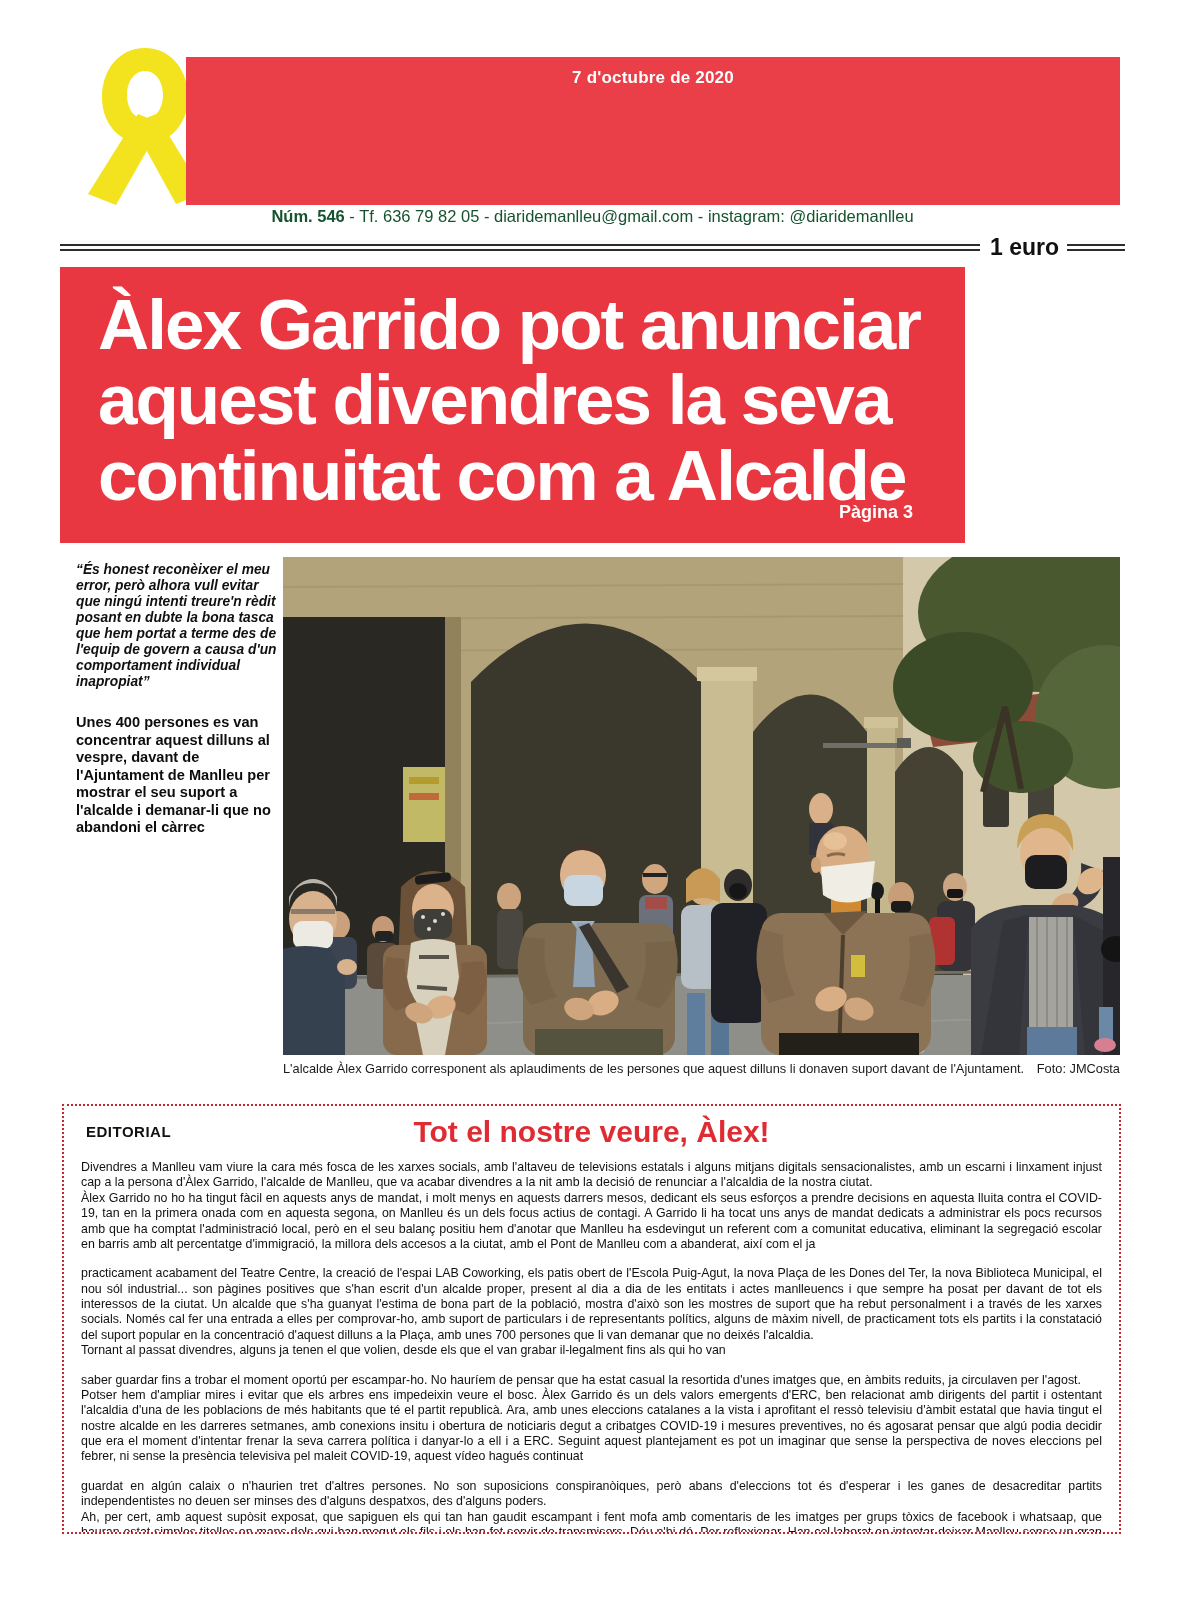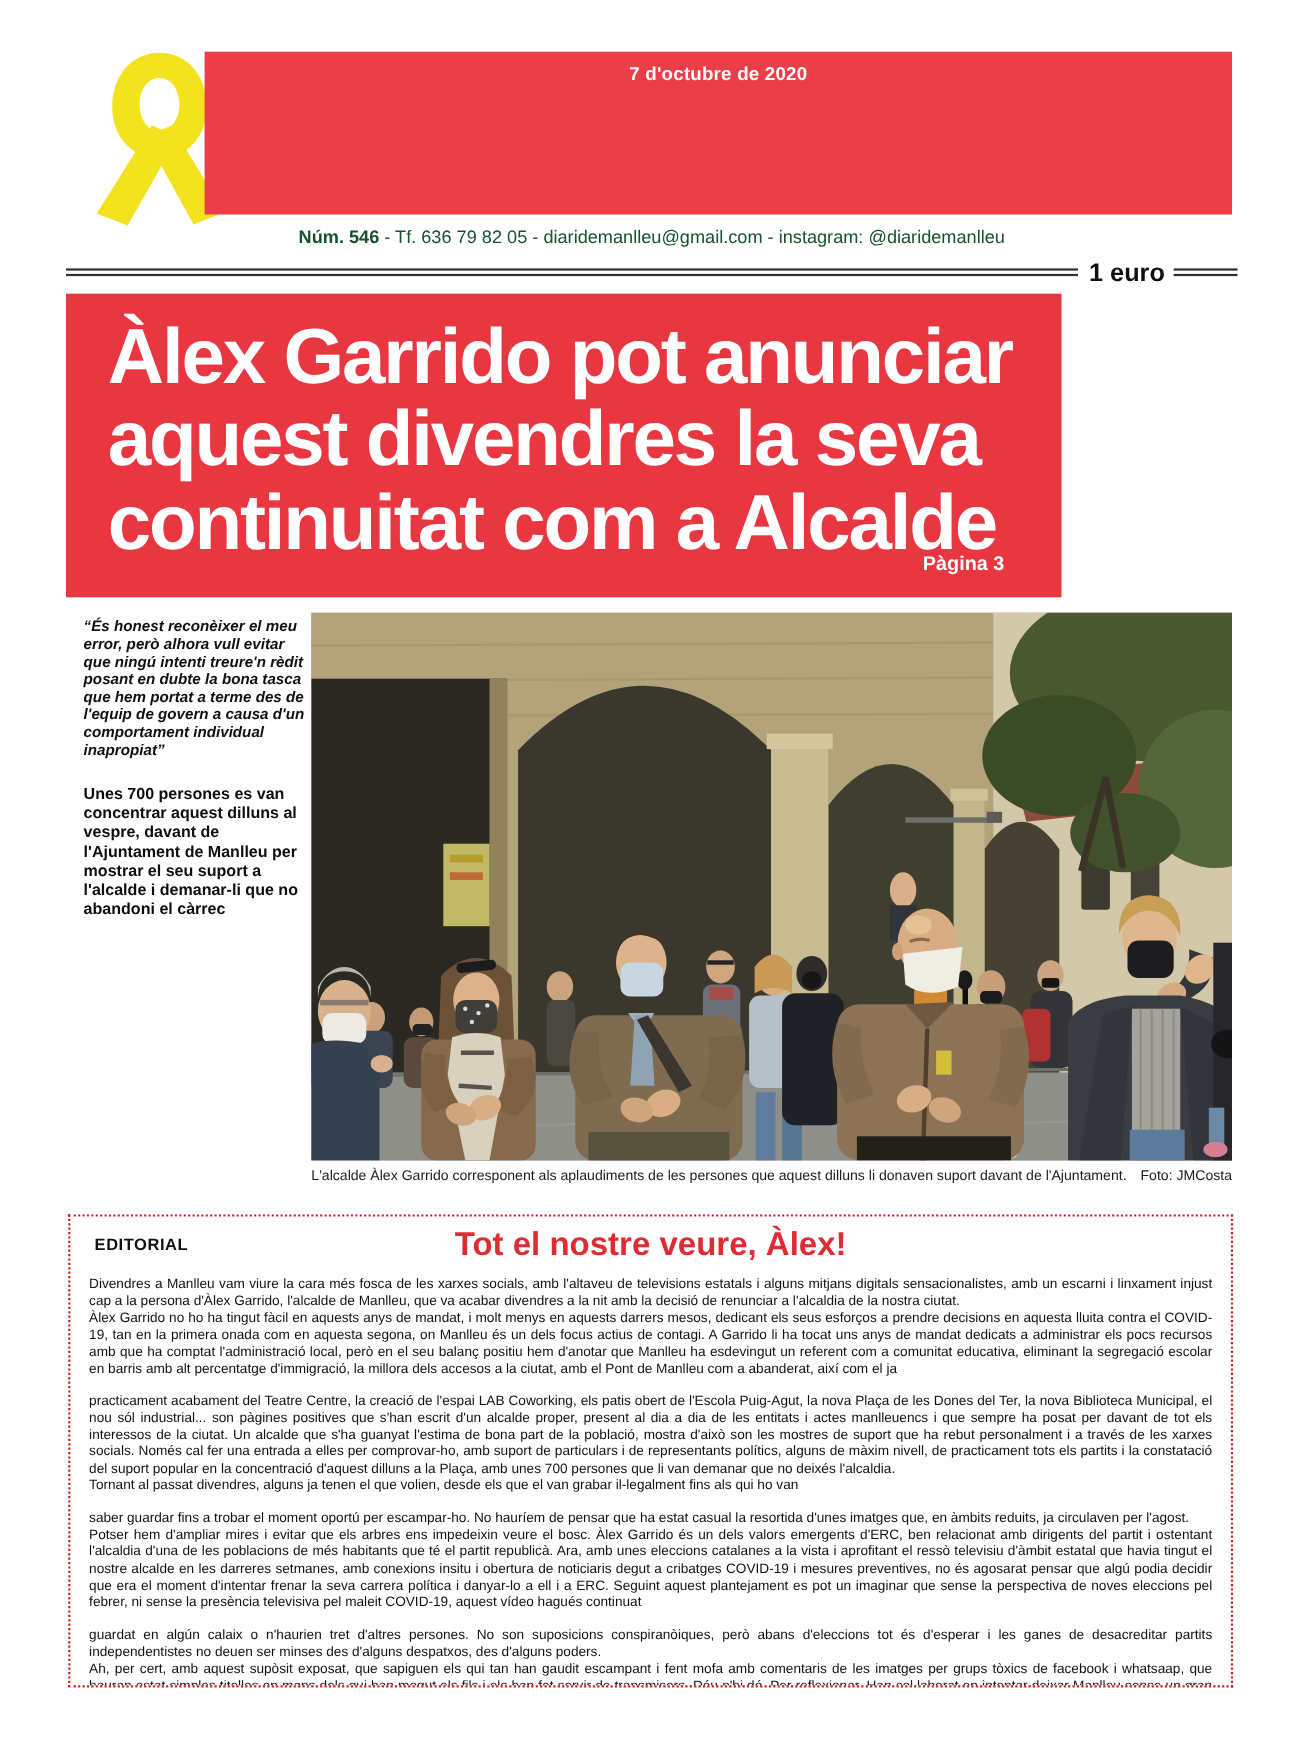--- a/index.html
+++ b/index.html
@@ -9,21 +9,21 @@
     --dotted-red:#c8242b;
     --ribbon-yellow:#f3e31e;
   }
   html,body{margin:0;padding:0;background:#888;}
   .page{
     position:relative;width:1185px;height:1600px;background:#ffffff;
     overflow:hidden;font-family:"Liberation Sans",sans-serif;color:#111;
     margin:0 auto;
   }
   
-  .masthead{position:absolute;left:186px;top:47px;width:934px;height:148px;
+  .masthead{position:absolute;left:186px;top:57px;width:934px;height:148px;
     background:var(--brand-red);color:#fff;text-align:center;}
   .masthead-date{font-size:17px;font-weight:bold;margin-top:11px;letter-spacing:.2px;}
   .masthead-title{font-weight:bold;font-size:92px;line-height:.98;letter-spacing:-3px;
     white-space:nowrap;margin-top:1px;}
   .masthead-title .de{color:#d6d6d6;}
   .ribbon{position:absolute;left:78px;top:44px;width:138px;height:162px;}
   
   .issue-line{position:absolute;top:207px;left:0;width:100%;text-align:center;
     font-size:16.5px;color:#14532d;}
   .issue-line b{font-weight:bold;}
@@ -87,21 +87,21 @@
 
   <div class="headline-block">
     <h1 class="headline-text">Àlex Garrido pot anunciar
 aquest divendres la seva
 continuitat com a Alcalde</h1>
     <div class="page-ref">Pàgina 3</div>
   </div>
 
   <div class="left-col">
     <div class="quote">“És honest reconèixer el meu error, però alhora vull evitar que ningú intenti treure'n rèdit posant en dubte la bona tasca que hem portat a terme des de l'equip de govern a causa d'un comportament individual inapropiat”</div>
-    <div class="standfirst">Unes 700 persones es van concentrar aquest dilluns al vespre, davant de l'Ajuntament de Manlleu per mostrar el seu suport a l'alcalde i demanar-li que no abandoni el càrrec</div>
+    <div class="standfirst">Unes 400 persones es van concentrar aquest dilluns al vespre, davant de l'Ajuntament de Manlleu per mostrar el seu suport a l'alcalde i demanar-li que no abandoni el càrrec</div>
   </div>
 
   <div class="photo">
     <svg viewBox="0 0 837 498" preserveAspectRatio="none" aria-hidden="true">
 
       <rect width="837" height="440" fill="#b2a37b"></rect>
       <g stroke="#a08f63" stroke-width="2" opacity=".5">
         <line x1="0" y1="30" x2="837" y2="26"></line>
           <line x1="0" y1="62" x2="620" y2="59"></line>
           <line x1="0" y1="94" x2="620" y2="92"></line>

